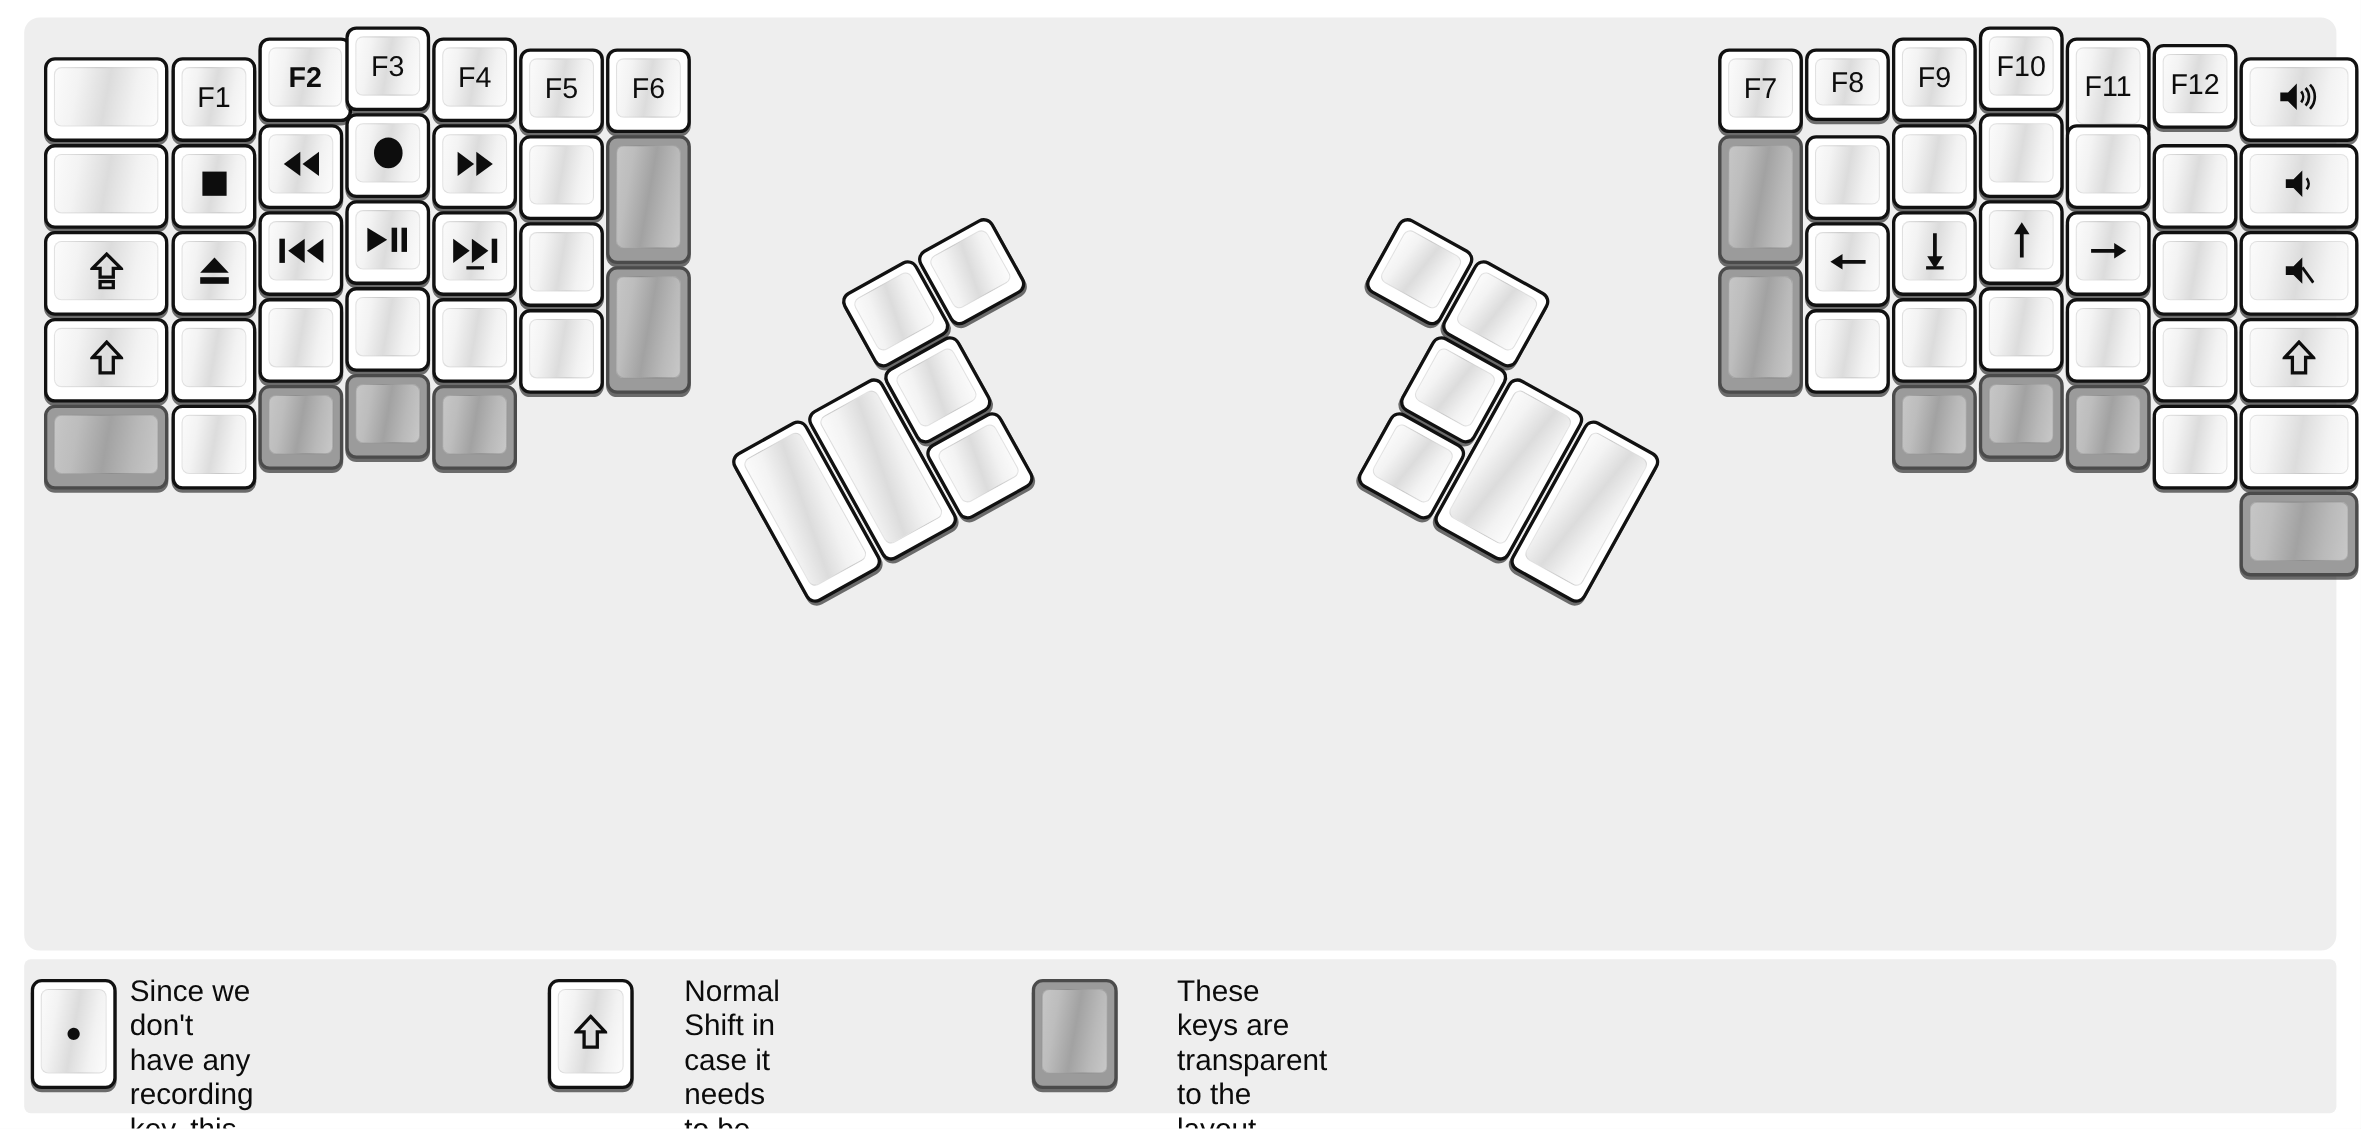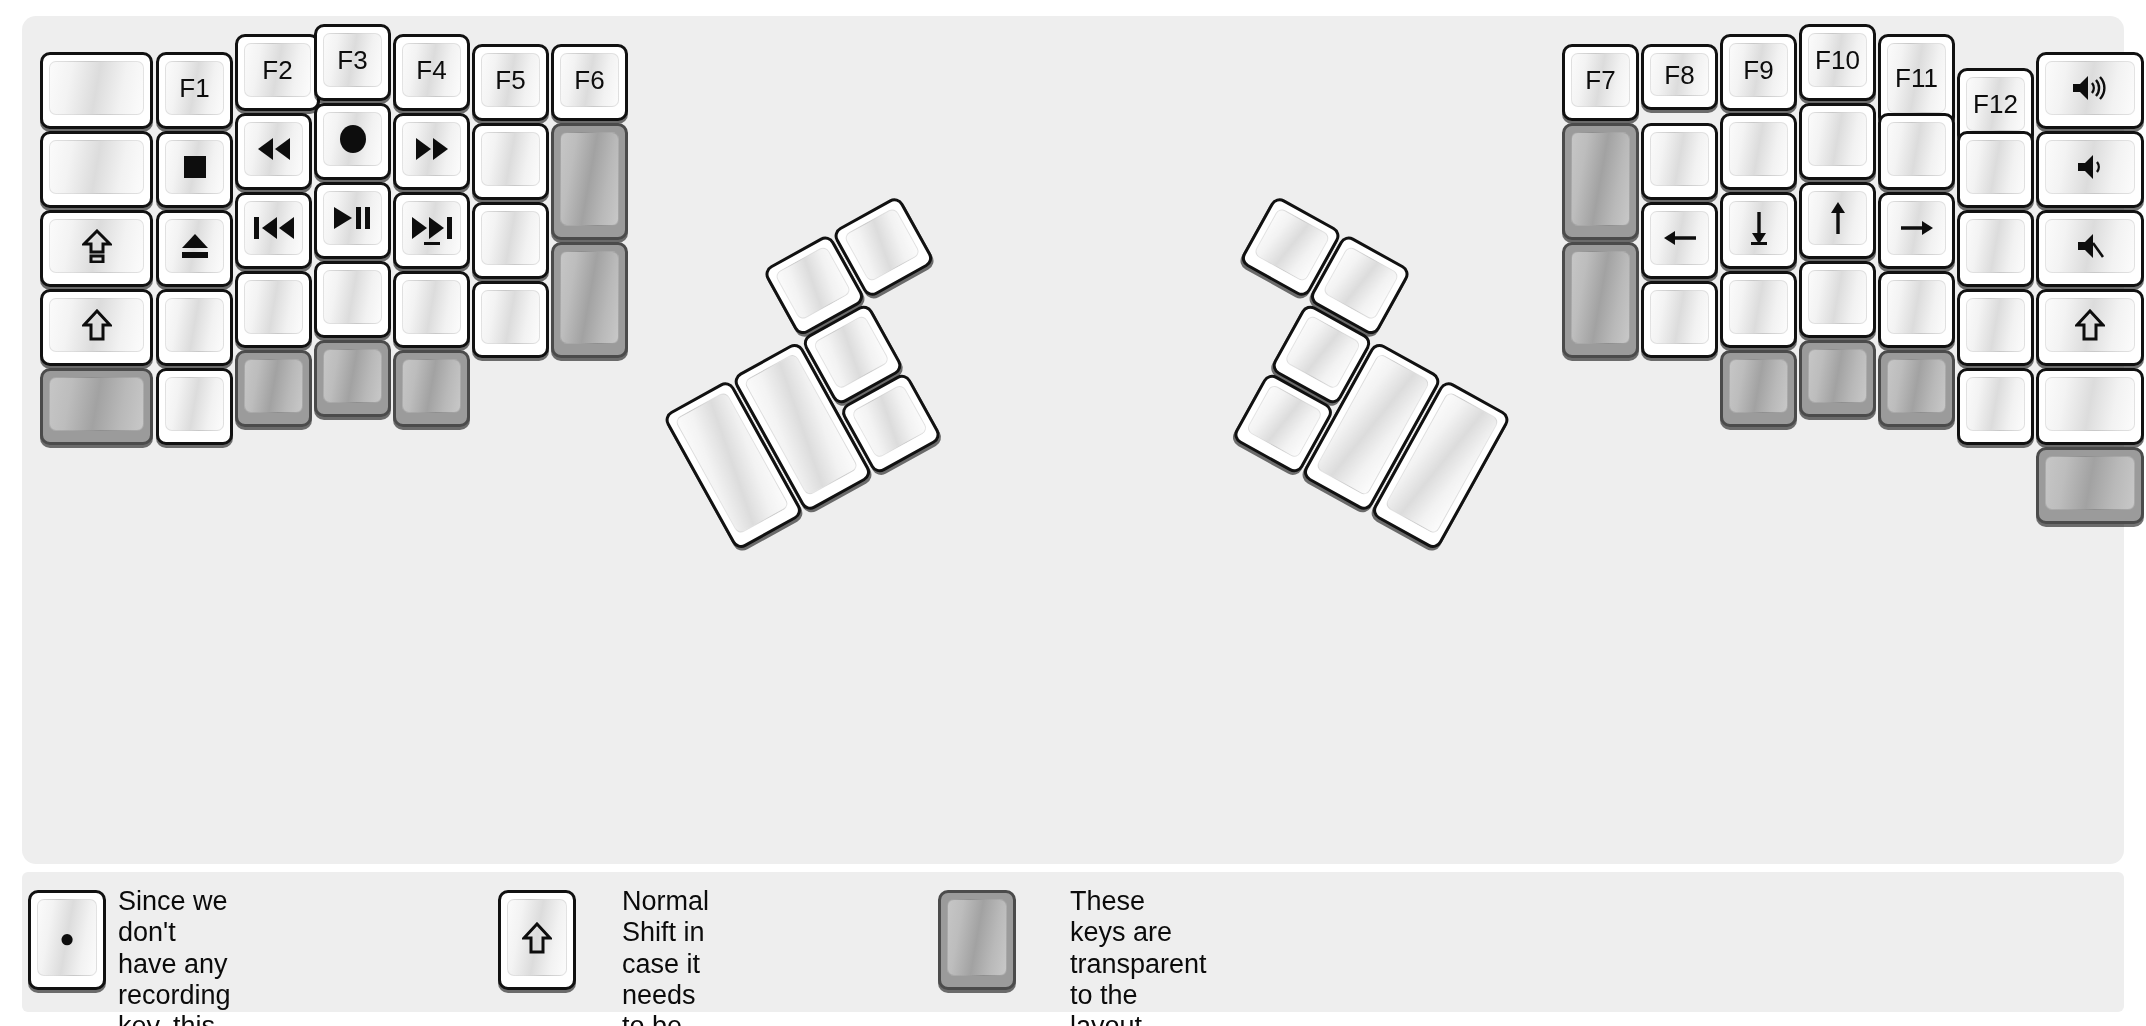--- a/index.html
+++ b/index.html
@@ -162,21 +162,21 @@
               <rect x="2" y="20" width="26" height="6"></rect>
             </svg>
           </div>
         </div>
         <div class="key" style="left: 134px; top: 273px; width: 77px; height: 77px;">
           <div class="top"></div>
         </div>
         <div class="key" style="left: 134px; top: 352px; width: 77px; height: 77px;">
           <div class="top"></div>
         </div>
-        <div class="key" style="left: 213px; top: 18px; width: 85px; height: 77px;">
+        <div class="key" style="left: 213px; top: 18px; width: 85px; height: 77px; font-weight: bold;">
           <div class="top">
             <span class="lbl">F2</span>
           </div>
         </div>
         <div class="key" style="left: 213px; top: 97px; width: 77px; height: 77px;">
           <div class="top">
             <svg class="ico" width="36" height="26" viewBox="0 0 36 26" fill="#0d0d0d">
               <polygon points="17,2 17,24 2,13"></polygon>
               <polygon points="34,2 34,24 19,13"></polygon>
             </svg>
@@ -370,21 +370,21 @@
               <polygon points="33,13 22,6 22,20"></polygon>
             </svg>
           </div>
         </div>
         <div class="key" style="left: 1856px; top: 255px; width: 77px; height: 77px;">
           <div class="top"></div>
         </div>
         <div class="key trans" style="left: 1856px; top: 334px; width: 77px; height: 77px;">
           <div class="top"></div>
         </div>
-        <div class="key" style="left: 1935px; top: 52px; width: 77px; height: 77px;">
+        <div class="key" style="left: 1935px; top: 24px; width: 77px; height: 77px;">
           <div class="top">
             <span class="lbl">F12</span>
           </div>
         </div>
         <div class="key" style="left: 1935px; top: 115px; width: 77px; height: 77px;">
           <div class="top"></div>
         </div>
         <div class="key" style="left: 1935px; top: 194px; width: 77px; height: 77px;">
           <div class="top"></div>
         </div>

